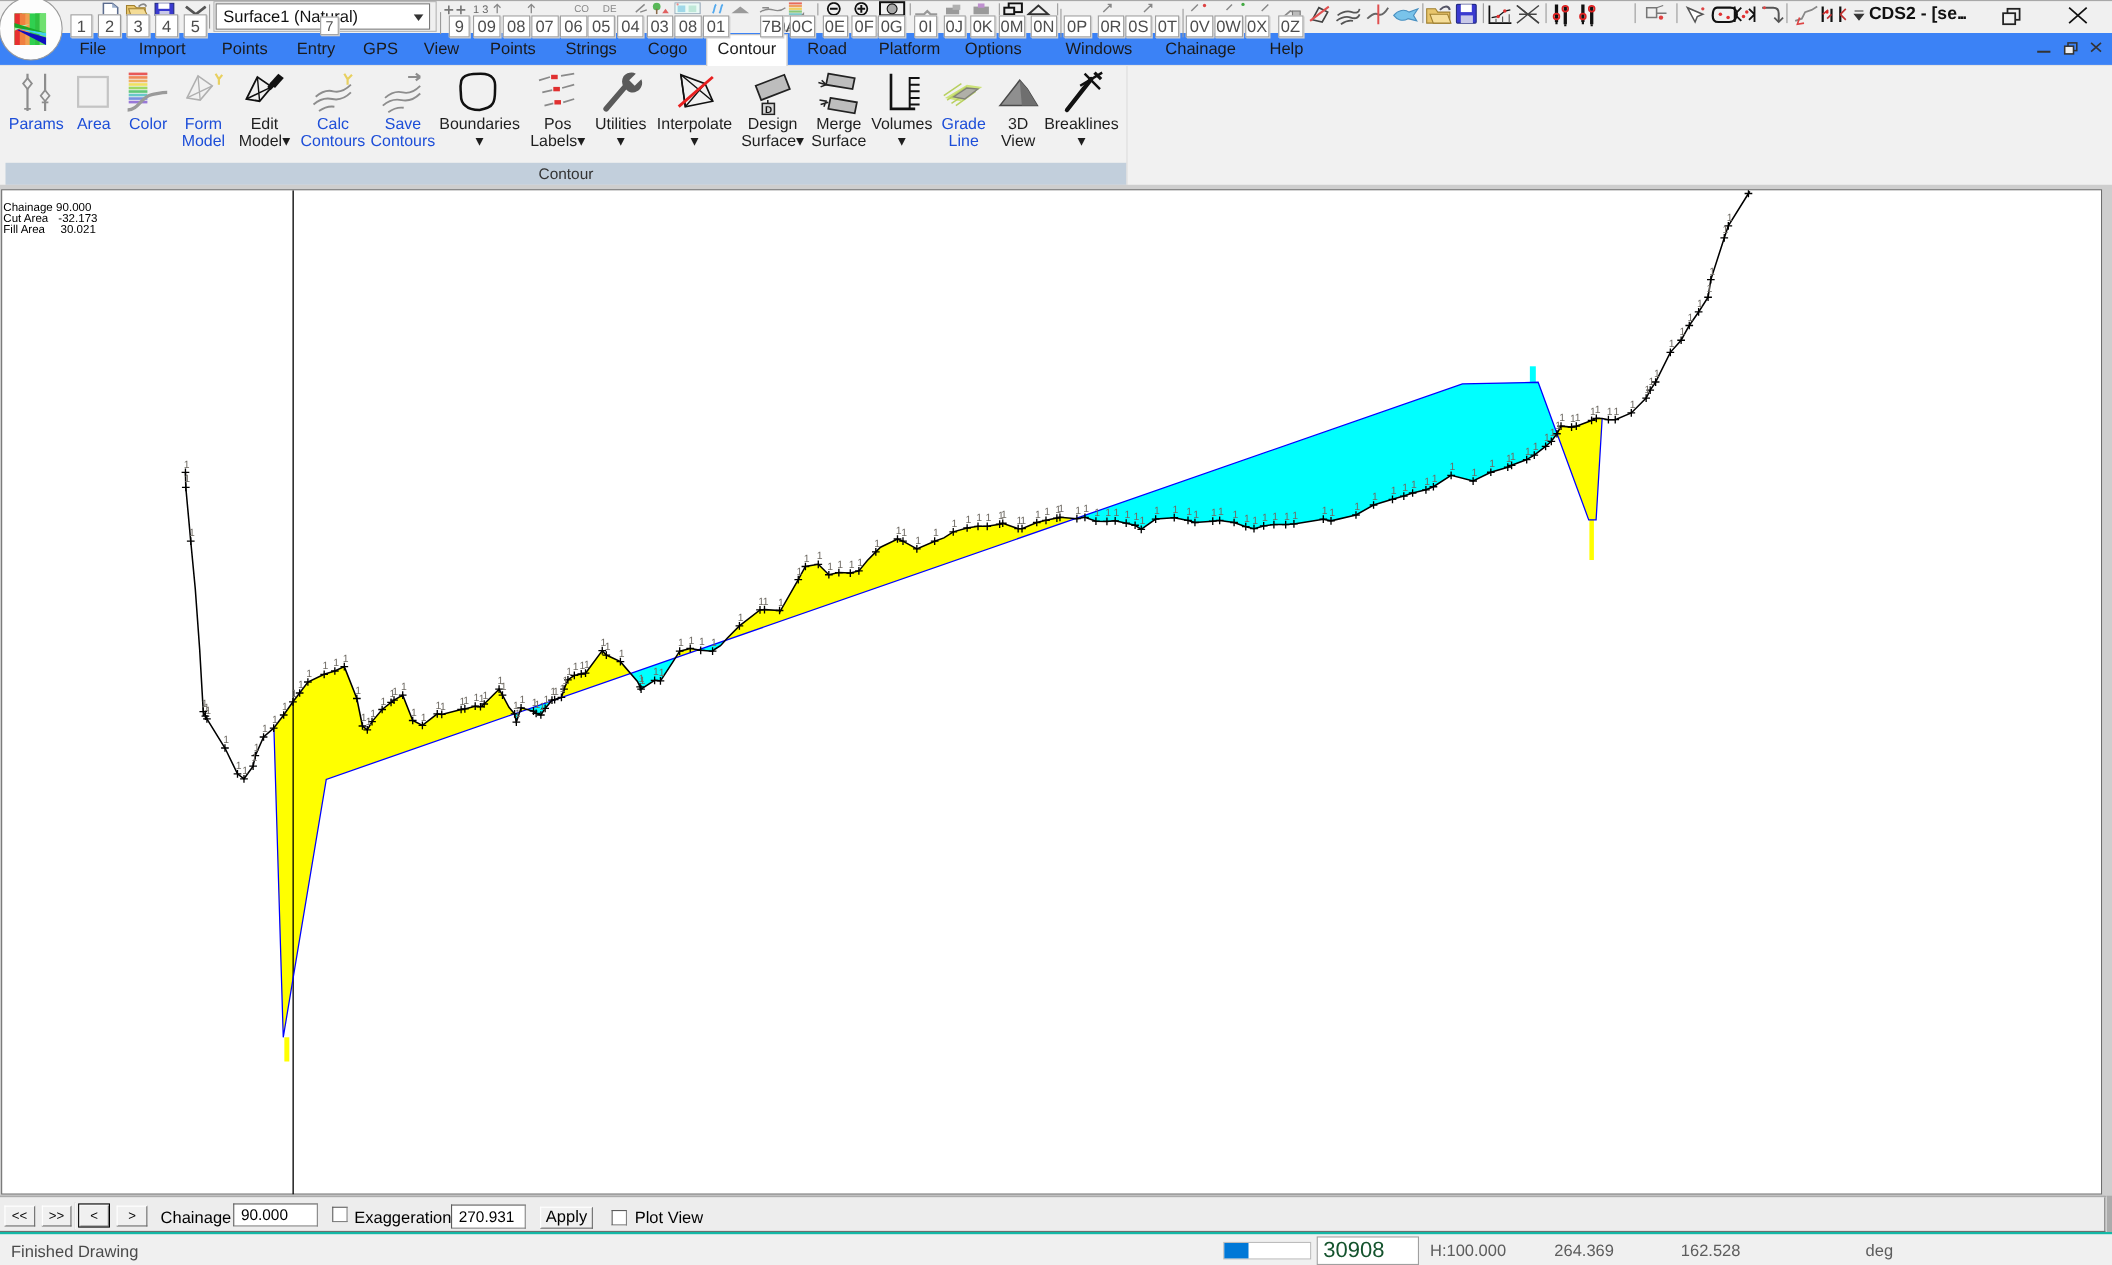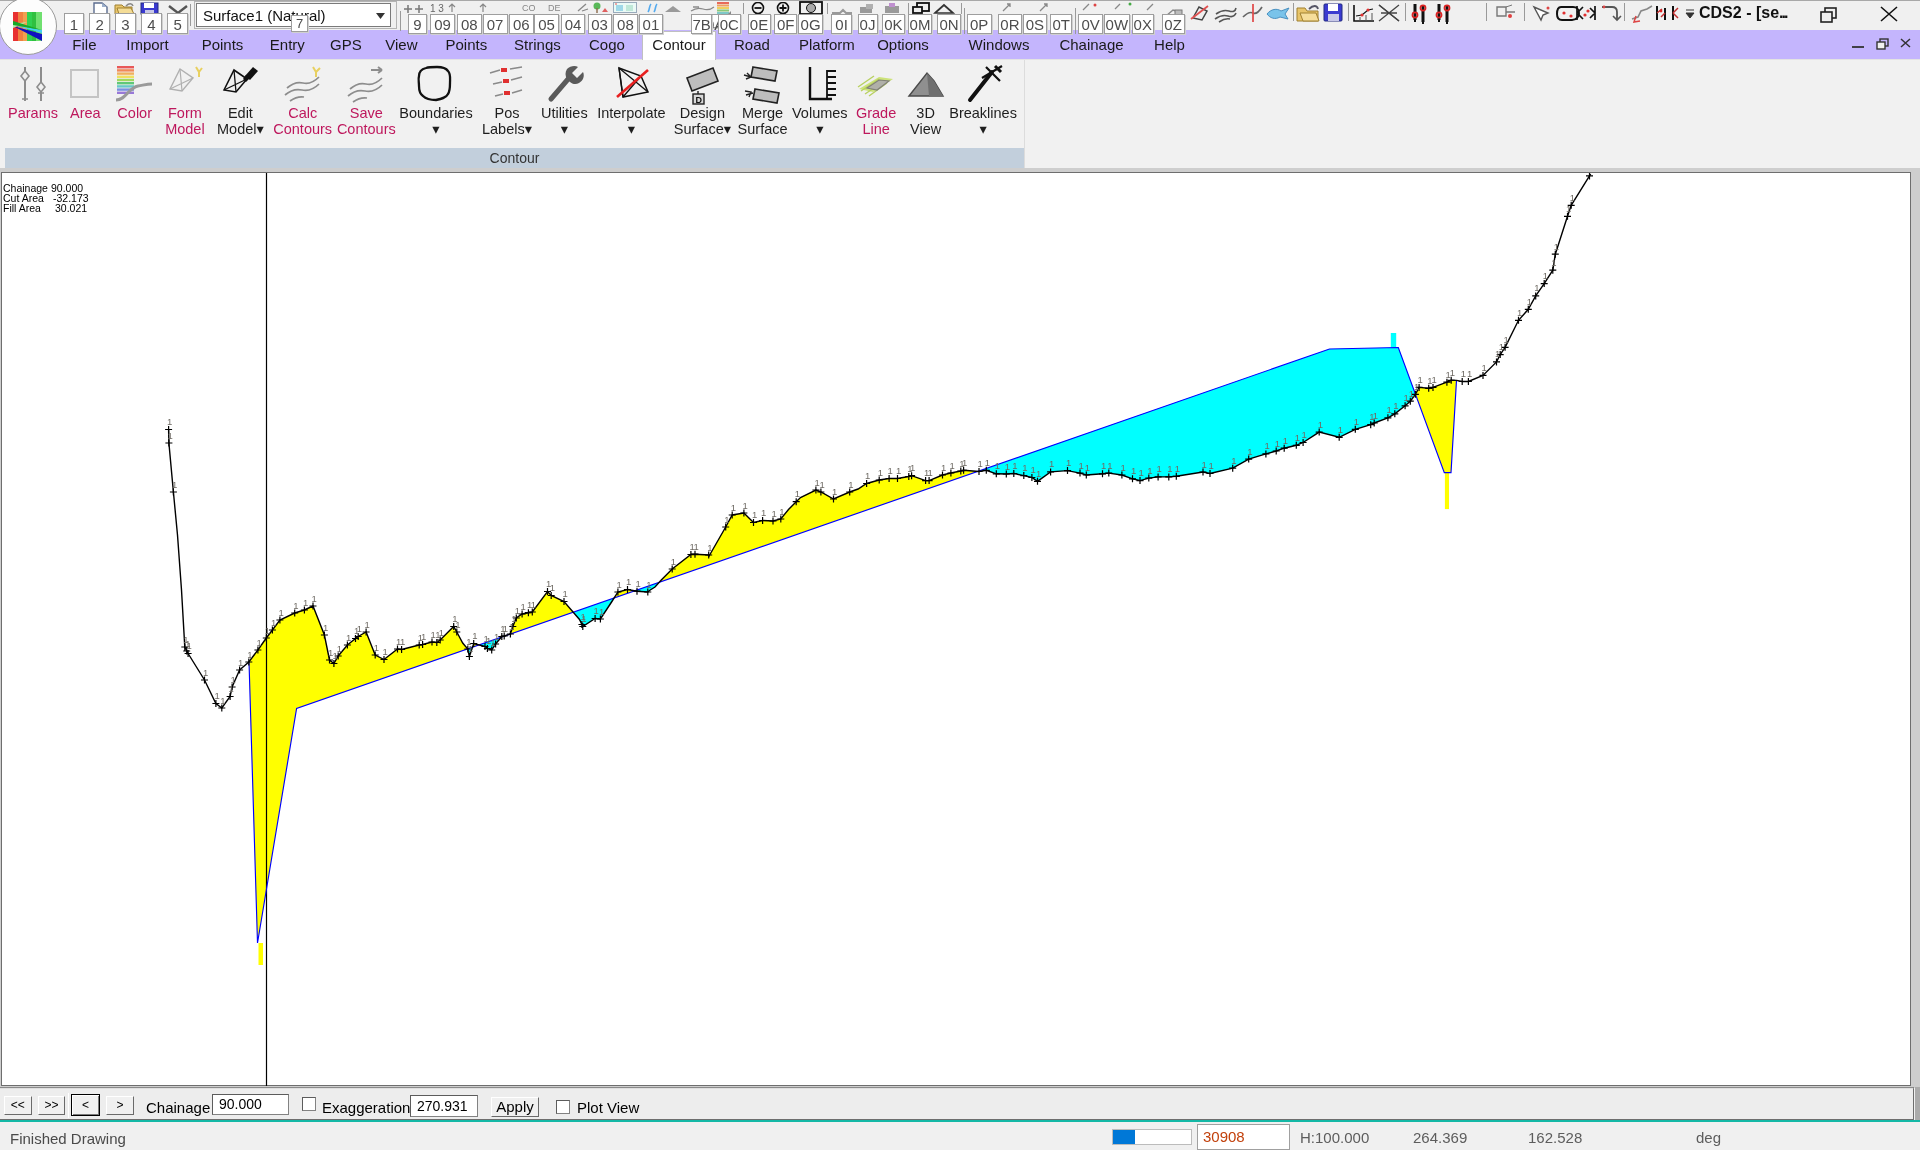--- a/index.html
+++ b/index.html
@@ -1,25 +1,25 @@
 <!DOCTYPE html>
 <html><head><meta charset="utf-8"><style>
 *{margin:0;padding:0;box-sizing:border-box}
 html,body{width:1920px;height:1150px;overflow:hidden;font-family:"Liberation Sans",sans-serif;background:#f0f0f0}
 .abs{position:absolute}
 #titlebar{position:absolute;left:0;top:0;width:1920px;height:30px;background:#f0f0f0;border-top:1px solid #a8a8a8}
-#menubar{position:absolute;left:0;top:30px;width:1920px;height:30px;background:#c4b5fd;border-bottom:1px solid #e3e3e3}
+#menubar{position:absolute;left:0;top:30px;width:1920px;height:30px;background:#3b82f6;border-bottom:1px solid #e3e3e3}
 .menu{position:absolute;top:0;height:30px;line-height:30px;font-size:15px;color:#1a1a1a;text-align:center;transform:translateX(-50%)}
 #contourtab{position:absolute;left:642px;top:1px;width:74px;height:29px;background:#fff;border:1px solid #c0c0c0;border-bottom:none}
 .ktip{position:absolute;background:#fff;border:1px solid #9e9e9e;box-shadow:1px 1px 0 #d0d0d0;color:#4d4d4d;font-size:15px;text-align:center;z-index:30}
 #ribbon{position:absolute;left:0;top:60px;width:1920px;height:108px;background:#f1f1f1}
 .ricon{position:absolute;top:3px;width:42px;height:42px}
 .rbtn{position:absolute;top:0;height:88px}
 .rlabel{position:absolute;top:46px;width:100%;text-align:center;font-size:14.5px;line-height:15.5px;color:#1e1e1e;white-space:nowrap}
-.dis{color:#be185d}
+.dis{color:#1d4ed8}
 #groupbar{position:absolute;left:5px;top:88px;width:1019px;height:20px;background:#c2cfdc;color:#333;font-size:14px;text-align:center;line-height:20px}
 #ribbonsep{position:absolute;left:1024px;top:0px;width:1px;height:108px;background:#dcdcdc}
 #workspace{position:absolute;left:0;top:168px;width:1920px;height:920px;background:#cecece}
 #canvas{position:absolute;left:1px;top:172px;width:1910px;height:914px;background:#fff;border:1px solid #6e6e6e}
 #controlbar{position:absolute;left:0;top:1087px;width:1914px;height:33px;background:#ededed;border-top:2px groove #dfdfdf;border-right:1px solid #6e6e6e;border-bottom:1px solid #6e6e6e}
 #statusbar{position:absolute;left:0;top:1120px;width:1920px;height:37px;background:#f0f0f0;border-top:2px solid #14b8a6}
 .btn3d{position:absolute;background:#f0f0f0;border-top:1px solid #fff;border-left:1px solid #fff;border-right:1.5px solid #6a6a6a;border-bottom:1.5px solid #6a6a6a;font-size:12px;text-align:center;color:#000}
 .sunk{position:absolute;background:#fff;border:1px solid #828282;border-top:1.5px solid #5c5c5c;border-left:1.5px solid #5c5c5c;font-size:14px;color:#000}
 .cb{position:absolute;width:14px;height:14px;background:#fff;border:1px solid #828282;border-top:1.5px solid #5c5c5c;border-left:1.5px solid #5c5c5c}
 .lbl{position:absolute;font-size:15px;color:#000;white-space:nowrap}
@@ -653,18 +653,18 @@
 <div class="btn3d" style="left:491px;top:7.5px;width:48px;height:20px;line-height:18px;font-size:15px">Apply</div>
 <div class="cb" style="left:556px;top:11px"></div>
 <div class="lbl" style="left:577px;top:10px">Plot View</div>
 </div>
 <div class="abs" style="left:1915px;top:1087px;width:5px;height:34px;background:#ababab"></div>
 <div id="statusbar">
 <div class="abs" style="left:10px;top:8px;font-size:15px;color:#4a4a4a">Finished Drawing</div>
 <div class="abs" style="left:1112px;top:7px;width:80px;height:16px;background:#fff;border:1px solid #bcbcbc">
 <div style="width:22px;height:100%;background:#0078d7"></div>
     </div>
-<div class="abs" style="left:1197px;top:2px;width:93px;height:26px;background:#fff;border:1px solid #a0a0a0;font-size:15px;line-height:24px;padding-left:5px;color:#c2410c">30908</div>
+<div class="abs" style="left:1197px;top:2px;width:93px;height:26px;background:#fff;border:1px solid #a0a0a0;font-size:20px;line-height:24px;padding-left:5px;color:#14532d">30908</div>
 <div class="slbl" style="left:1300px;top:7px">H:100.000</div>
 <div class="slbl" style="left:1413px;top:7px">264.369</div>
 <div class="slbl" style="left:1528px;top:7px">162.528</div>
 <div class="slbl" style="left:1696px;top:7px">deg</div>
 </div>
 
 </body></html>

